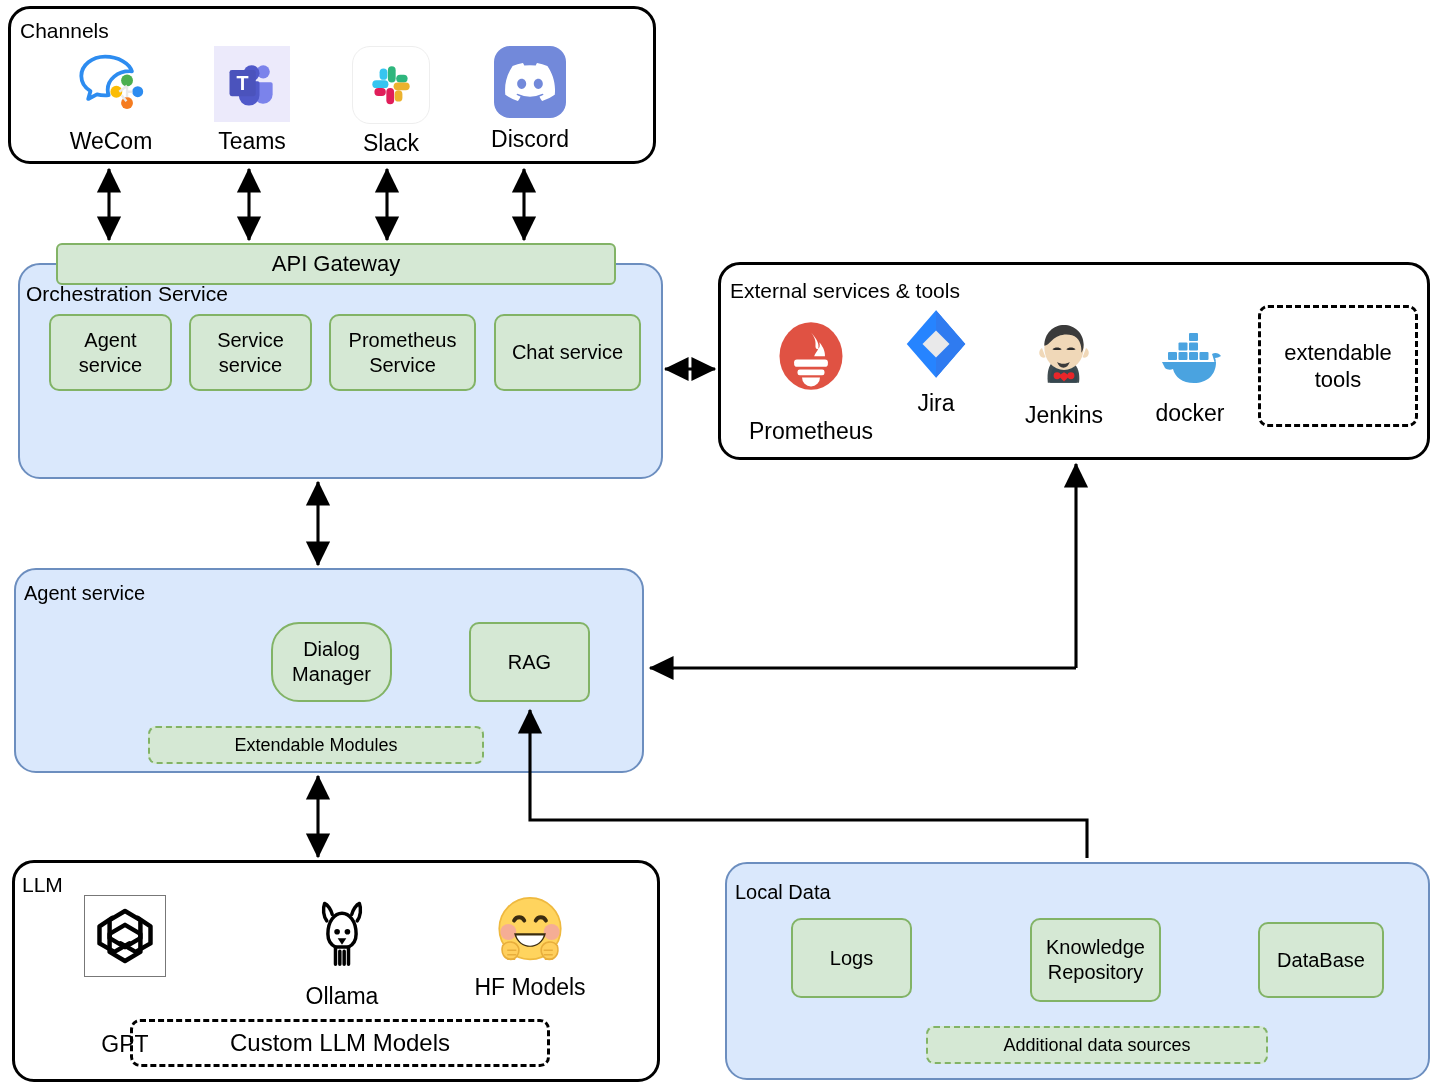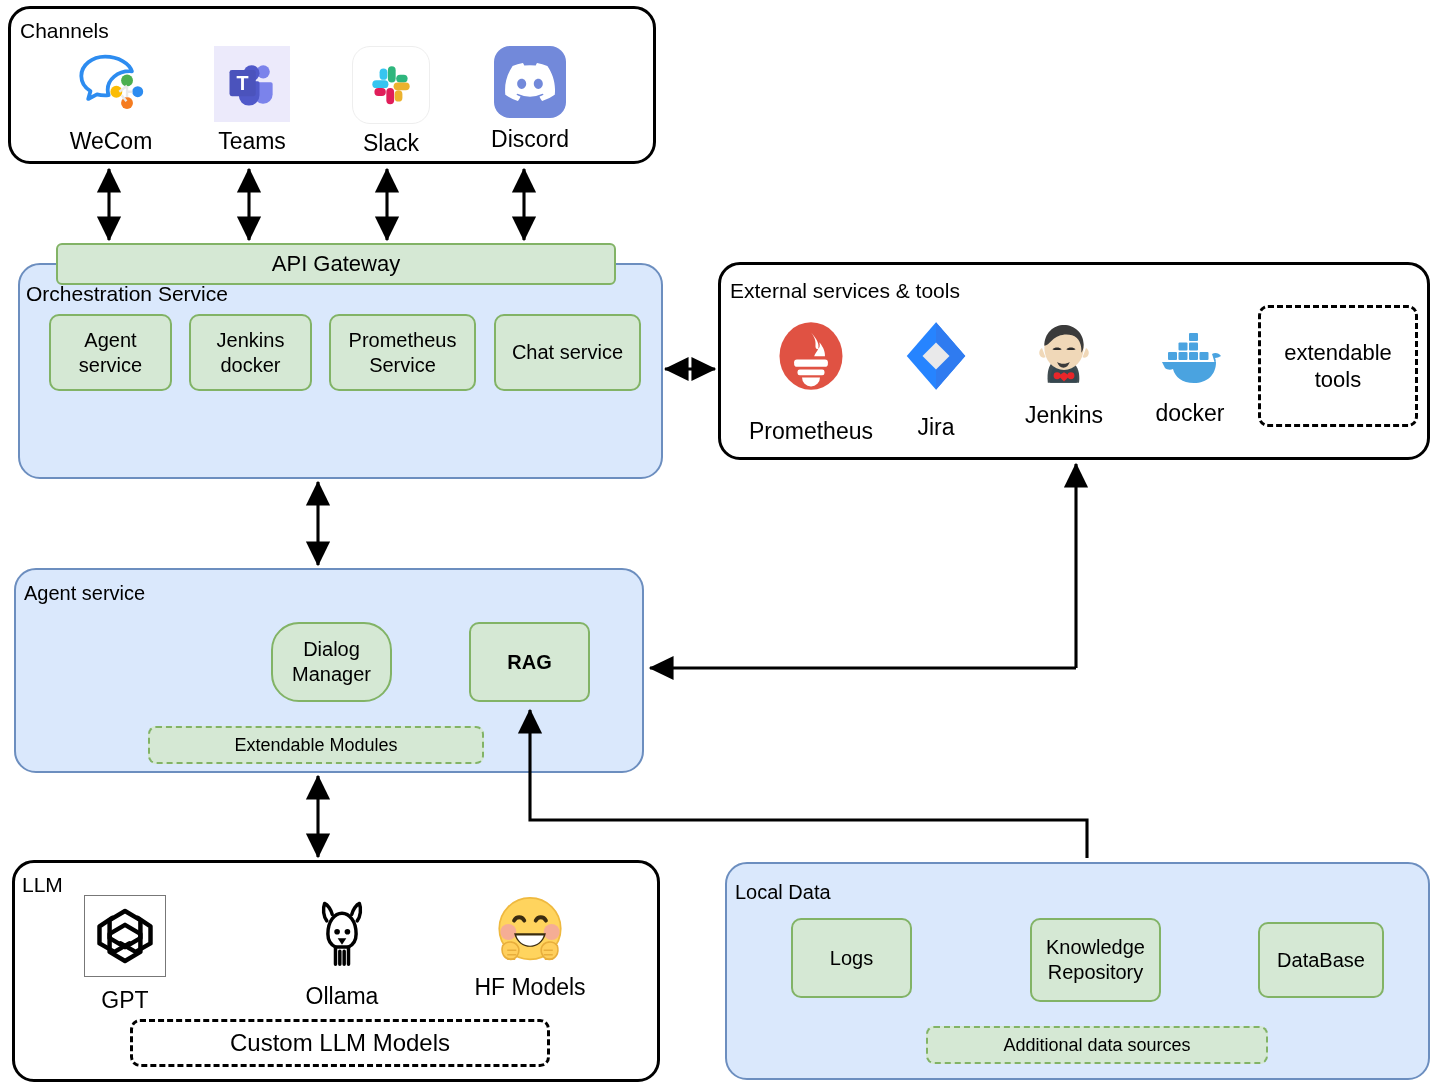--- a/index.html
+++ b/index.html
@@ -104,21 +104,21 @@
   <div class="panel-title" style="left:26px;top:283px;">Orchestration Service</div>
 
   <div class="gbox" style="left:56px;top:243px;width:560px;height:42px;font-size:22px;border-radius:6px;">
     <span>API Gateway</span>
   </div>
 
   <div class="gbox" style="left:49px;top:314px;width:123px;height:77px;">
     <span>Agent service</span>
   </div>
   <div class="gbox" style="left:189px;top:314px;width:123px;height:77px;">
-    <span>Jenkins docker</span>
+    <span>Service service</span>
   </div>
   <div class="gbox" style="left:329px;top:314px;width:147px;height:77px;">
     <span>Prometheus Service</span>
   </div>
   <div class="gbox" style="left:494px;top:314px;width:147px;height:77px;">
     <span>Chat service</span>
   </div>
 
   <div class="panel panel-white" style="left:718px;top:262px;width:712px;height:198px;"></div>
   <div class="panel-title" style="left:730px;top:280px;">External services &amp; tools</div>
@@ -130,21 +130,21 @@
         <path d="M32 11c5 5.5 7.5 10 6.5 14.2-.7 3-3 4.3-3.7 7.1h9.6c.4-5.3-2.6-9.6-5-12.6
                  .9 3 .2 5.3-1.1 5.9-1.5.7-2.6-.6-2.3-3.6.4-4.4-1.7-8.3-4-11z" fill="#fff"></path>
         <rect x="17" y="35" width="30" height="6.5" rx="2.5" fill="#fff"></rect>
         <rect x="20" y="44" width="24" height="5" rx="2" fill="#fff"></rect>
         <path d="M24 51h16a8 8 0 0 1-16 0z" fill="#fff"></path>
       </svg>
     </div>
     <div class="cap" style="margin-top:28px;">Prometheus</div>
   </div>
 
-  <div class="tile" style="left:888px;top:320px;width:96px;gap:12px;">
+  <div class="tile" style="left:888px;top:308px;width:96px;">
     <div class="glyph" style="width:72px;height:72px;">
       <svg viewBox="0 0 64 64" width="72" height="72">
         <path d="M32 2 58 32 32 62 6 32z" fill="#2684ff"></path>
         <path d="M32 2 58 32 32 62z" fill="#2f7bf0"></path>
         <path d="M32 20 44 32 32 44 20 32z" fill="#e9e9ea"></path>
       </svg>
     </div>
     <div class="cap" style="margin-top:12px;">Jira</div>
   </div>
 
@@ -190,31 +190,31 @@
   <div class="kbox-dash" style="left:1258px;top:305px;width:160px;height:122px;">
     <span>extendable tools</span>
   </div>
 
   <div class="panel panel-blue" style="left:14px;top:568px;width:630px;height:205px;"></div>
   <div class="panel-title" style="left:24px;top:583px;font-size:20px;">Agent service</div>
 
   <div class="gbox" style="left:271px;top:622px;width:121px;height:80px;border-radius:28px;">
     <span>Dialog Manager</span>
   </div>
-  <div class="gbox" style="left:469px;top:622px;width:121px;height:80px;font-weight:bold;">
+  <div class="gbox" style="left:469px;top:622px;width:121px;height:80px;">
     <span>RAG</span>
   </div>
   <div class="gbox-dash" style="left:148px;top:726px;width:336px;height:38px;">
     <span>Extendable Modules</span>
   </div>
 
   <div class="panel panel-white" style="left:12px;top:860px;width:648px;height:222px;"></div>
   <div class="panel-title" style="left:22px;top:874px;">LLM</div>
 
-  <div class="tile" style="left:60px;top:895px;width:130px;">
+  <div class="tile" style="left:60px;top:895px;width:130px;gap:44px;">
     <div class="glyph" style="width:80px;height:80px;border:1px solid #777;">
       <svg viewBox="0 0 64 64" width="68" height="68">
         <path fill="none" stroke="#000" stroke-width="4.2" stroke-linejoin="round" stroke-linecap="round" d="M32 8.5 17.5 17v17l14.5 8.5L46.5 34V17z"></path>
         <path fill="none" stroke="#000" stroke-width="4.2" stroke-linejoin="round" stroke-linecap="round" d="M32 21.5 17.5 30v17L32 55.5 46.5 47V30z"></path>
         <path fill="none" stroke="#000" stroke-width="4.2" stroke-linejoin="round" stroke-linecap="round" d="M20 15 8 23v16l14 8 14-8"></path>
         <path fill="none" stroke="#000" stroke-width="4.2" stroke-linejoin="round" stroke-linecap="round" d="M44 15l12 8v16l-14 8-14-8"></path>
       </svg>
     </div>
     <div class="cap" style="margin-top:12px;">GPT</div>
   </div>

